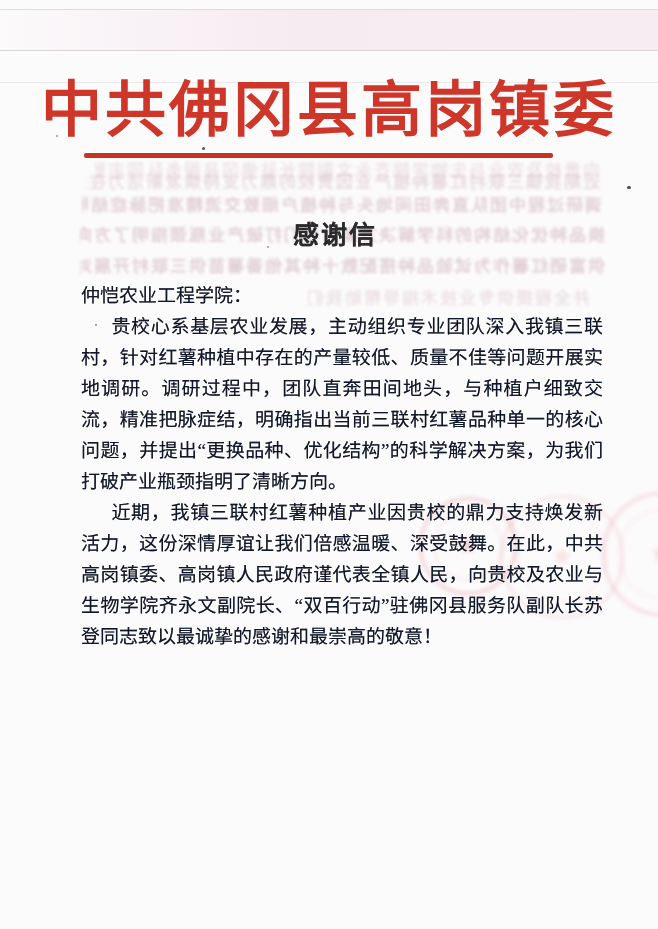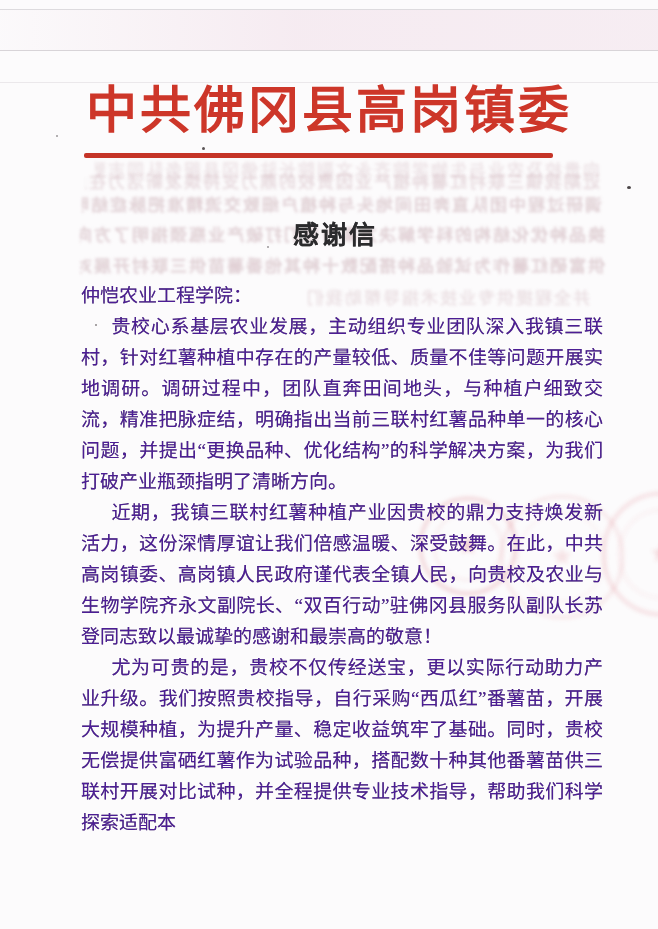--- a/index.html
+++ b/index.html
@@ -93,21 +93,21 @@
   .stamp.st1 { left: 419px; top: 497px; width: 92px;  height: 92px; }
   .stamp.st2 { left: 500px; top: 495px; width: 118px; height: 118px; opacity: .55; }
   .stamp.st3 { left: 602px; top: 492px; width: 112px; height: 118px; opacity: .8; }
   
   .letterhead {
     position: absolute;
     top: 82px; left: 0;
     width: 658px;
     text-align: center;
     color: #cd3629;
-    font-size: 51px;
+    font-size: 61px;
     font-weight: bold;
     letter-spacing: 3px;
     line-height: 58px;
     white-space: nowrap;
   }
   .red-rule {
     position: absolute;
     top: 153px; left: 84px;
     width: 469px; height: 5px;
     background: #c53427;
@@ -125,21 +125,21 @@
     font-weight: bold;
     letter-spacing: 2px;
     font-family: "Liberation Sans", "DejaVu Sans", sans-serif;
     text-shadow: 0 0 0.5px rgba(40,40,40,0.8);
   }
   
   .body-text {
     position: absolute;
     top: 280px; left: 81px;
     width: 522px;
-    color: #4c1d95;
+    color: #0f172a;
     font-size: 19px;
     line-height: 31px;
     text-align: justify;
     text-shadow: 0 0 0.6px rgba(55,55,57,0.65);
   }
   .body-text p {
     margin: 0;
     padding: 0;
   }
   .body-text p.para {
@@ -175,16 +175,15 @@
 
   <div class="letterhead">中共佛冈县高岗镇委</div>
   <div class="red-rule"></div>
 
   <h1 class="letter-title">感谢信</h1>
 
   <div class="body-text">
     <p class="salutation">仲恺农业工程学院：</p>
     <p class="para">贵校心系基层农业发展，主动组织专业团队深入我镇三联村，针对红薯种植中存在的产量较低、质量不佳等问题开展实地调研。调研过程中，团队直奔田间地头，与种植户细致交流，精准把脉症结，明确指出当前三联村红薯品种单一的核心问题，并提出“更换品种、优化结构”的科学解决方案，为我们打破产业瓶颈指明了清晰方向。</p>
     <p class="para">近期，我镇三联村红薯种植产业因贵校的鼎力支持焕发新活力，这份深情厚谊让我们倍感温暖、深受鼓舞。在此，中共高岗镇委、高岗镇人民政府谨代表全镇人民，向贵校及农业与生物学院齐永文副院长、“双百行动”驻佛冈县服务队副队长苏登同志致以最诚挚的感谢和最崇高的敬意！</p>
-    <p class="para">尤为可贵的是，贵校不仅传经送宝，更以实际行动助力产业升级。我们按照贵校指导，自行采购“西瓜红”番薯苗，开展大规模种植，为提升产量、稳定收益筑牢了基础。同时，贵校无偿提供富硒红薯作为试验品种，搭配数十种其他番薯苗供三联村开展对比试种，并全程提供专业技术指导，帮助我们科学探索适配本</p>
   </div>
 
 </div>
 
 </body></html>

